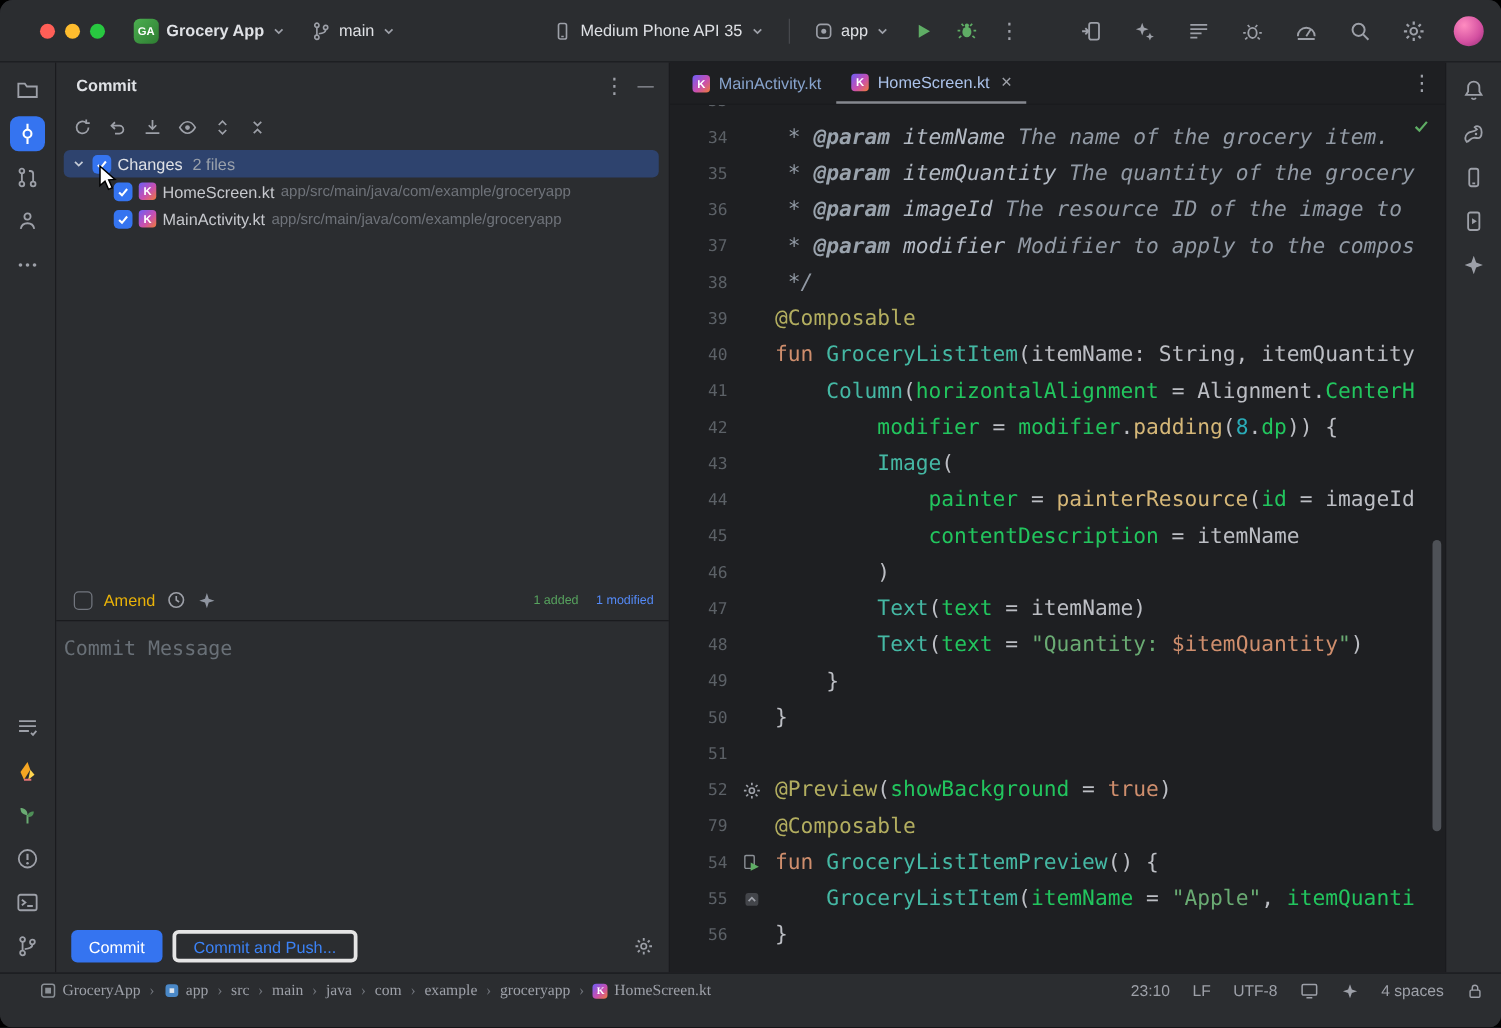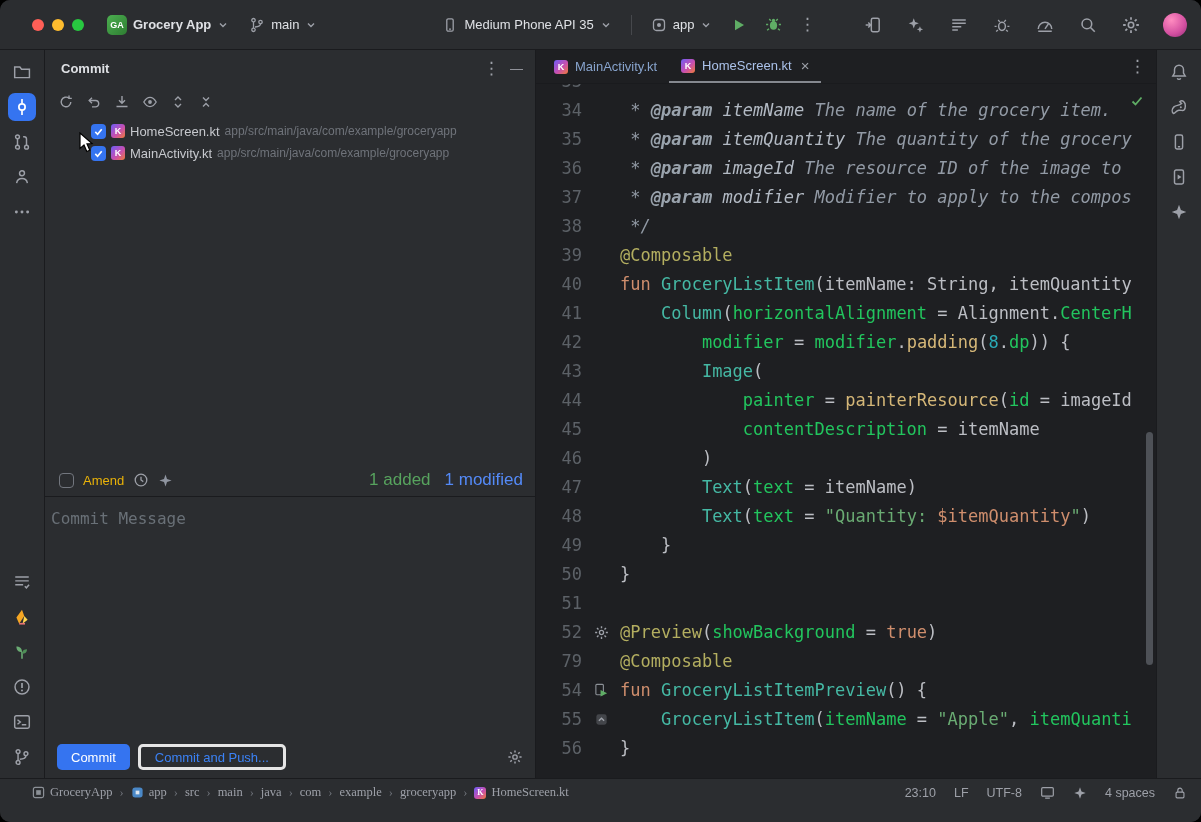--- a/index.html
+++ b/index.html
@@ -51,21 +51,21 @@
   .row-label { color:#dfe1e5; }
   .row-count { color:#9aa1ab; margin-left:3px; }
   .file-name { color:#c6c8cd; }
   .file-path { color:#6f737a; font-size:12px; }
   .kticon { width:14px; height:14px; flex:none; border-radius:3px; color:#fff; font-weight:bold; font-size:9px;
             display:flex; align-items:center; justify-content:center;
             background:linear-gradient(135deg,#6d5df6 0%,#c84fb1 55%,#ef7a38 100%); }
   .cp-fill { flex:1; }
   .cp-amend { height:32px; flex:none; display:flex; align-items:center; gap:9px; padding:0 12px 0 14px; }
   .amend-label { color:#eab308; }
-  .cp-stats { margin-left:auto; display:flex; gap:14px; font-size:17px; }
+  .cp-stats { margin-left:auto; display:flex; gap:14px; font-size:10px; }
   .stat-added { color:#57a35e; }
   .stat-modified { color:#548af7; }
   .cp-message { height:240px; flex:none; border-top:1px solid #1a1b1e; padding:12px 12px 0 6px;
                 font-family:"DejaVu Sans Mono",monospace; font-size:16px; color:#697077; }
   .cp-actions { height:42px; flex:none; display:flex; align-items:center; gap:8px; padding:0 12px; }
   .btn { height:26px; padding:0 14px; border-radius:5px; display:flex; align-items:center; font-size:13px; }
   .btn-primary { background:#3574f0; color:#fff; }
   .btn-secondary { background:transparent; border:3px solid #e5e5e5; color:#3b82f6; }
   .cp-actions .gear { margin-left:auto; }
 
@@ -74,21 +74,21 @@
   .tabbar { height:34px; flex:none; display:flex; align-items:stretch; padding-left:6px; border-bottom:1px solid #1a1b1e; }
   .tab { display:flex; align-items:center; gap:7px; padding:0 12px; color:#87a3cc; }
   .tab.active { color:#abc2ea; border-bottom:2px solid #85888f; }
   .tab .close { color:#9da0a8; font-size:15px; margin-left:2px; }
   .tab-more { margin-left:auto; align-self:center; margin-right:10px; }
 
   .code-wrap { flex:1; position:relative; overflow:hidden;
                font-family:"DejaVu Sans Mono",monospace; font-size:17px; line-height:29px; }
   .code-scroll { margin-top:-17px; }
   .code-line { display:flex; height:29px; }
-  .ln { width:46px; flex:none; text-align:right; color:#5c6167; font-size:17px; }
+  .ln { width:46px; flex:none; text-align:right; color:#5c6167; font-size:13px; }
   .gicon { width:38px; flex:none; display:flex; align-items:center; justify-content:center; }
   .ct { flex:1; overflow:hidden; white-space:pre; }
   .tok-plain { color:#bcbec4; }
   .tok-doc   { color:#929aa5; font-style:italic; }
   .tok-tag   { color:#9aa3ad; font-style:italic; font-weight:bold; }
   .tok-param { color:#b3bac4; font-style:italic; }
   .tok-ann   { color:#b3ae60; }
   .tok-kw    { color:#cf8e6d; }
   .tok-fn    { color:#45b8a4; }
   .tok-call  { color:#45b8a4; }
@@ -353,20 +353,32 @@
             </svg>
         </div>
         <div class="tool-btn">
           <svg width="16" height="16" viewBox="0 0 16 16">
               <path d="M5 3.5 8 6.5l3-3M5 12.5l3-3 3 3" fill="none" stroke="#9da0a8" stroke-width="1.4"></path>
             </svg>
         </div>
       </div>
 
       <div class="cp-tree">
+        <div class="tree-row selected">
+          <svg width="12" height="12" viewBox="0 0 12 12">
+              <path d="M3 4.5 6 7.5 9 4.5" stroke="#c4cbd6" stroke-width="1.4" fill="none"></path>
+            </svg>
+          <span class="cbx">
+              <svg width="11" height="11" viewBox="0 0 12 12">
+                <path d="M2.5 6.5 5 9l4.5-5.5" stroke="#fff" stroke-width="1.8" fill="none"></path>
+              </svg>
+            </span>
+          <span class="row-label">Changes</span>
+          <span class="row-count">2 files</span>
+        </div>
         <div class="tree-row file">
           <span class="cbx">
               <svg width="11" height="11" viewBox="0 0 12 12">
                 <path d="M2.5 6.5 5 9l4.5-5.5" stroke="#fff" stroke-width="1.8" fill="none"></path>
               </svg>
             </span>
           <span class="kticon">K</span>
           <span class="file-name">HomeScreen.kt</span>
           <span class="file-path">app/src/main/java/com/example/groceryapp</span>
         </div>

